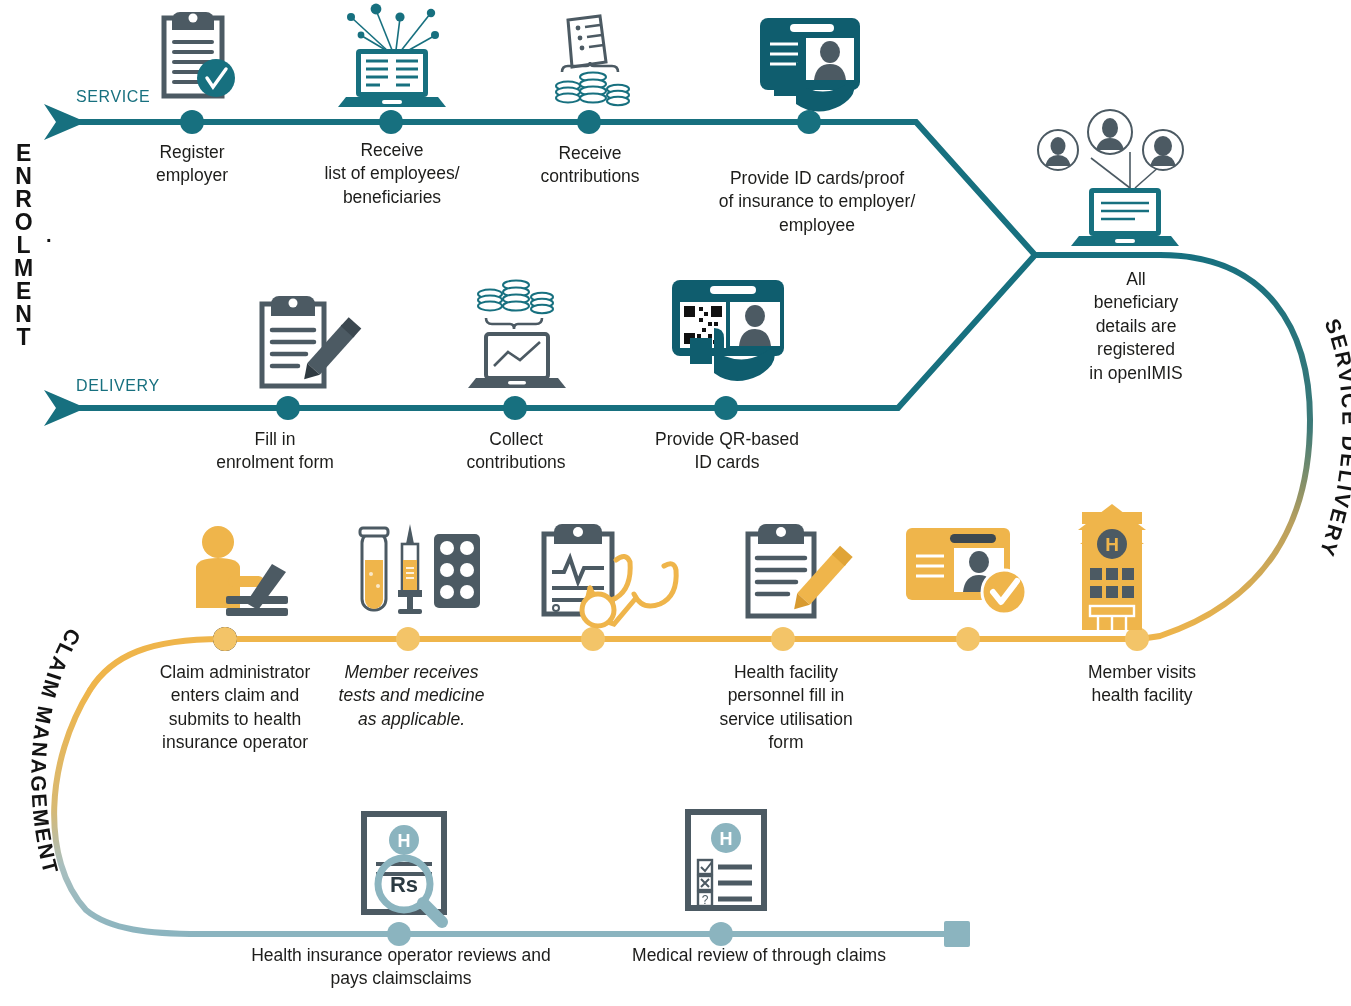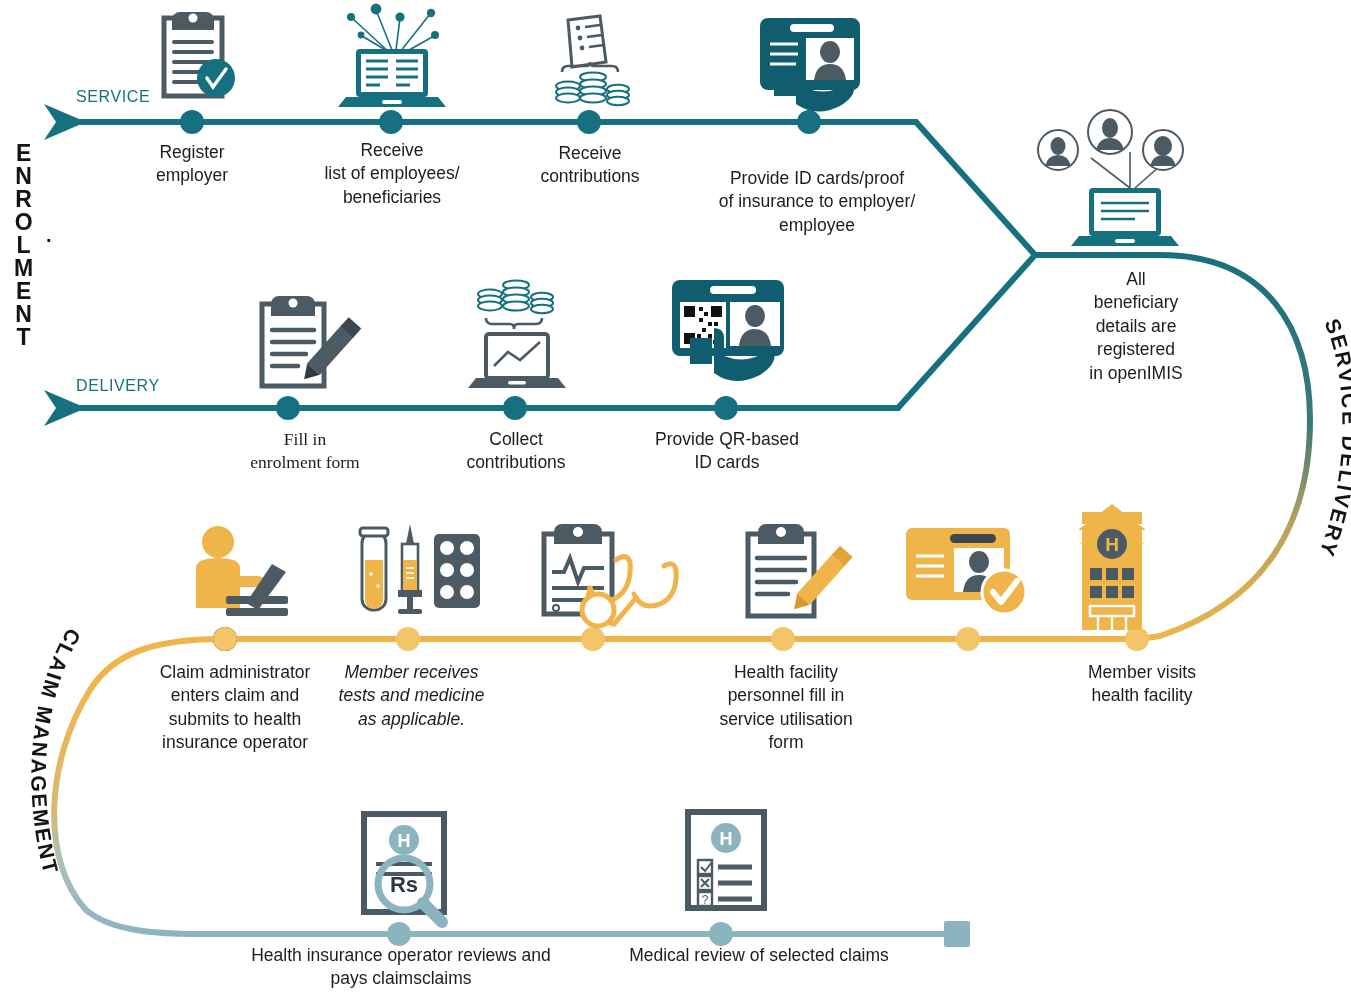--- a/index.html
+++ b/index.html
@@ -436,27 +436,27 @@
   <div style="position:absolute;left:46px;top:224px;font-size:20px;font-weight:700;color:#131313;">.</div>
 
   <div class="track-tag" style="left:76px;top:88px;">SERVICE</div>
   <div class="track-tag" style="left:76px;top:377px;">DELIVERY</div>
 
   <div class="lbl" style="left:112px;top:141px;width:160px;">Register<br>employer</div>
   <div class="lbl" style="left:297px;top:139px;width:190px;">Receive<br>list of employees/<br>beneficiaries</div>
   <div class="lbl" style="left:509px;top:142px;width:162px;">Receive<br>contributions</div>
   <div class="lbl" style="left:704px;top:142px;width:226px;margin-top:25px;">Provide ID cards/proof<br>of insurance to employer/<br>employee</div>
 
-  <div class="lbl" style="left:216px;top:428px;width:178px;font-family:Liberation Serif, serif;">Fill in<br>enrolment form</div>
+  <div class="lbl" style="left:186px;top:428px;width:178px;">Fill in<br>enrolment form</div>
   <div class="lbl" style="left:432px;top:428px;width:168px;">Collect<br>contributions</div>
   <div class="lbl" style="left:638px;top:428px;width:178px;">Provide QR-based<br>ID cards</div>
 
   <div class="lbl" style="left:145px;top:661px;width:180px;">Claim administrator<br>enters claim and<br>submits to health<br>insurance operator</div>
 
   <div class="lbl" style="left:1056px;top:268px;width:160px;">All<br>beneficiary<br>details are<br>registered<br>in openIMIS</div>
   <div class="lbl" style="left:329px;top:661px;width:165px;font-style:italic;">Member receives<br>tests and medicine<br>as applicable.</div>
   <div class="lbl" style="left:706px;top:661px;width:160px;">Health facility<br>personnel fill in<br>service utilisation<br>form</div>
   <div class="lbl" style="left:1062px;top:661px;width:160px;">Member visits<br>health facility</div>
 
   <div class="lbl" style="left:214px;top:944px;width:374px;">Health insurance operator reviews and<br>pays claimsclaims</div>
-  <div class="lbl" style="left:592px;top:944px;width:334px;">Medical review of selected claims</div>
+  <div class="lbl" style="left:592px;top:944px;width:334px;">Medical review of through claims</div>
 
 </div>
 
 </body></html>

